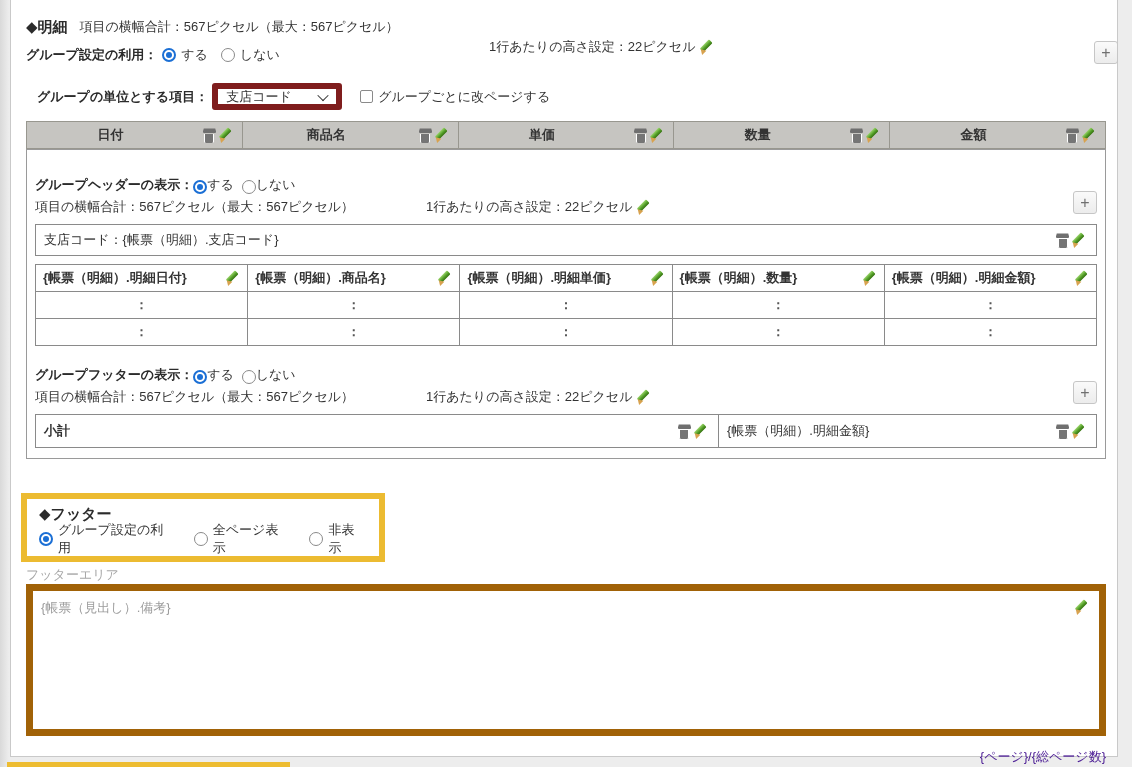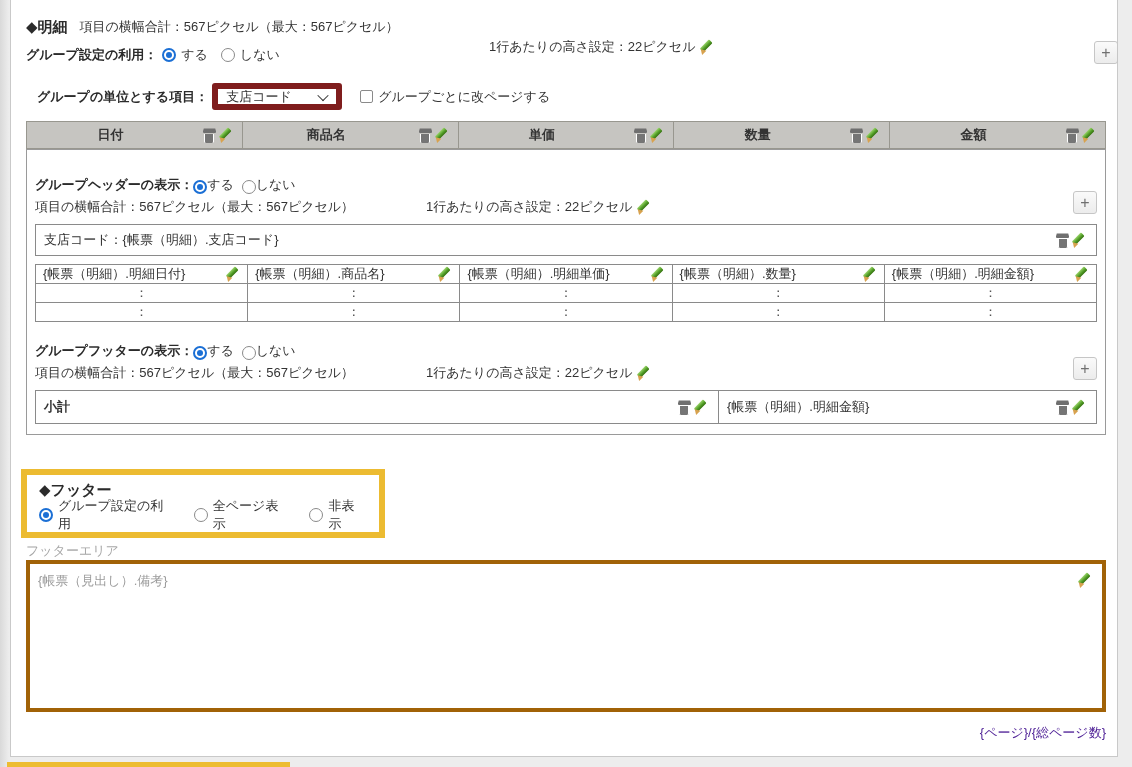--- a/index.html
+++ b/index.html
@@ -78,42 +78,42 @@
   
   .gbox { border:1px solid #9a9a9a; padding:6px 8px 10px 8px; }
   .gline { display:flex; align-items:flex-end; height:22px; margin-top:16px; }
   .gmeta { position:relative; height:22px; margin-top:2px; display:flex; align-items:center; }
   .gmeta .rh { position:absolute; left:391px; display:flex; align-items:center; gap:4px; }
   .gmeta .plus-btn { position:absolute; right:0; top:-5px; }
   .ghrow { margin-top:6px; border:1px solid #8a8a8a; height:32px; display:flex;
         align-items:center; padding:12px 8px; }
   .ghrow .iconpair { margin-left:auto; }
   .dtable { margin-top:8px; }
-  .drow { display:flex; height:20px; margin-top:-1px; }
+  .drow { display:flex; height:28px; margin-top:-1px;font-weight:bold; }
   .drow:first-child { margin-top:0; }
   .dcell { flex:1; border:1px solid #8a8a8a; margin-left:-1px; position:relative;
         display:flex; align-items:center; padding:0 24px 0 7px; }
   .dcell:first-child { margin-left:0; }
   .dcell .pencil { position:absolute; right:5px; }
   .dcell.cont { justify-content:center; padding:0; color:#555; }
   .gfsec { margin-top:10px; }
   .gfrow { margin-top:6px; display:flex; height:34px; }
   .gfcell { border:1px solid #8a8a8a; display:flex; align-items:center; padding:0 8px; }
   .gfcell.c1 { width:64.4%;font-weight:bold; }
   .gfcell.c2 { flex:1; margin-left:-1px; }
   .gfcell .iconpair { margin-left:auto; }
 
   
   .ybox { margin-top:34px; margin-left:-5px; width:364px; border:6px solid #ecbb31;
         background:#fff; padding:6px 12px 8px 12px; }
   .ybox .h { font-size:15px; height:19px; }
   .yradios { margin-top:6px; height:18px; display:flex; align-items:center; gap:5px; }
   .yradios .gap { width:9px; }
   .area-label { margin-top:4px; height:16px; color:#a6a6a6; }
-  .area-box { margin-top:2px; height:152px; border:4px solid #a16207; position:relative;
+  .area-box { margin-top:2px; height:152px; border:7px solid #a16207; position:relative;
         padding:8px 30px 8px 8px; color:#9c9c9c; }
   .area-box .pencil { position:absolute; top:8px; right:8px; }
   .pagectr { margin-top:12px; text-align:right; color:#4c1d95; height:16px; }
 
   
   .bottom-strip { position:absolute; left:7px; top:762px; width:283px; height:5px;
         background:#edbc31; }
 </style>
 </head>
 <body>

